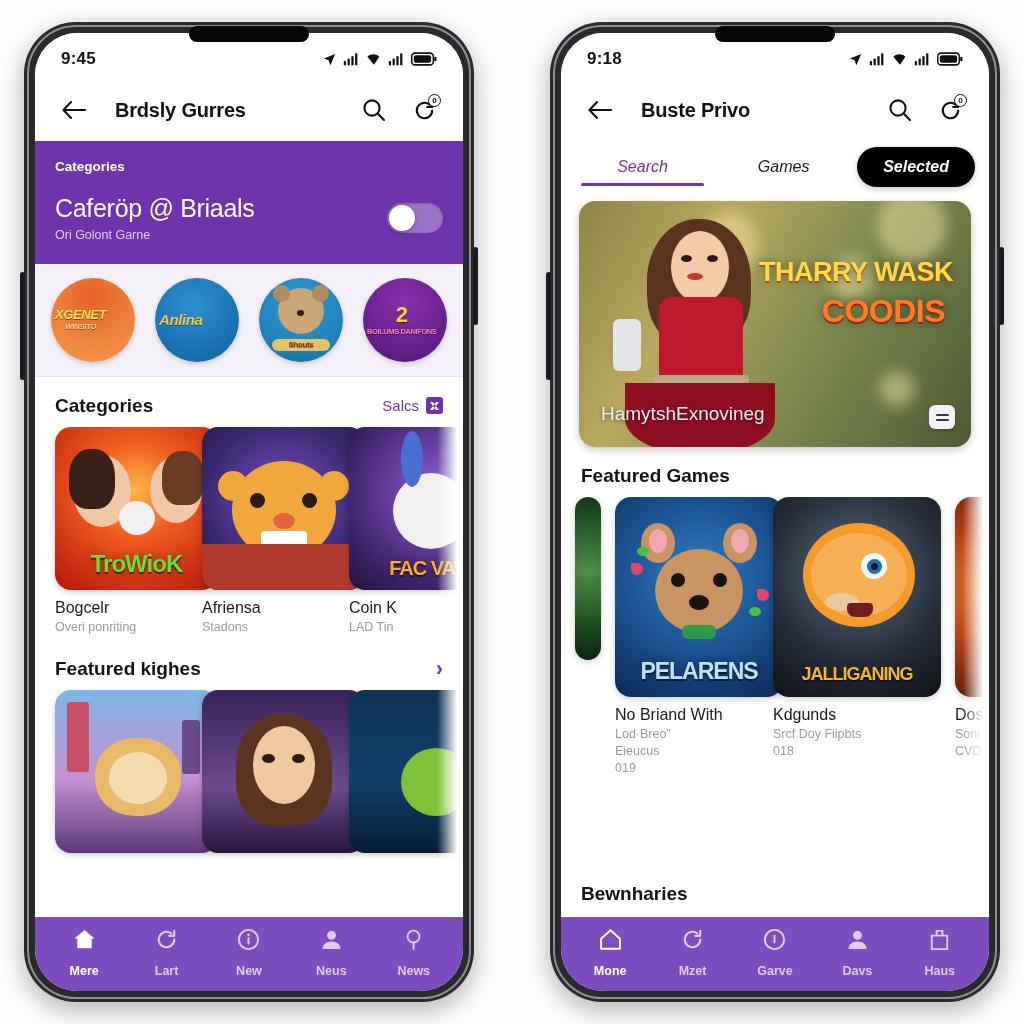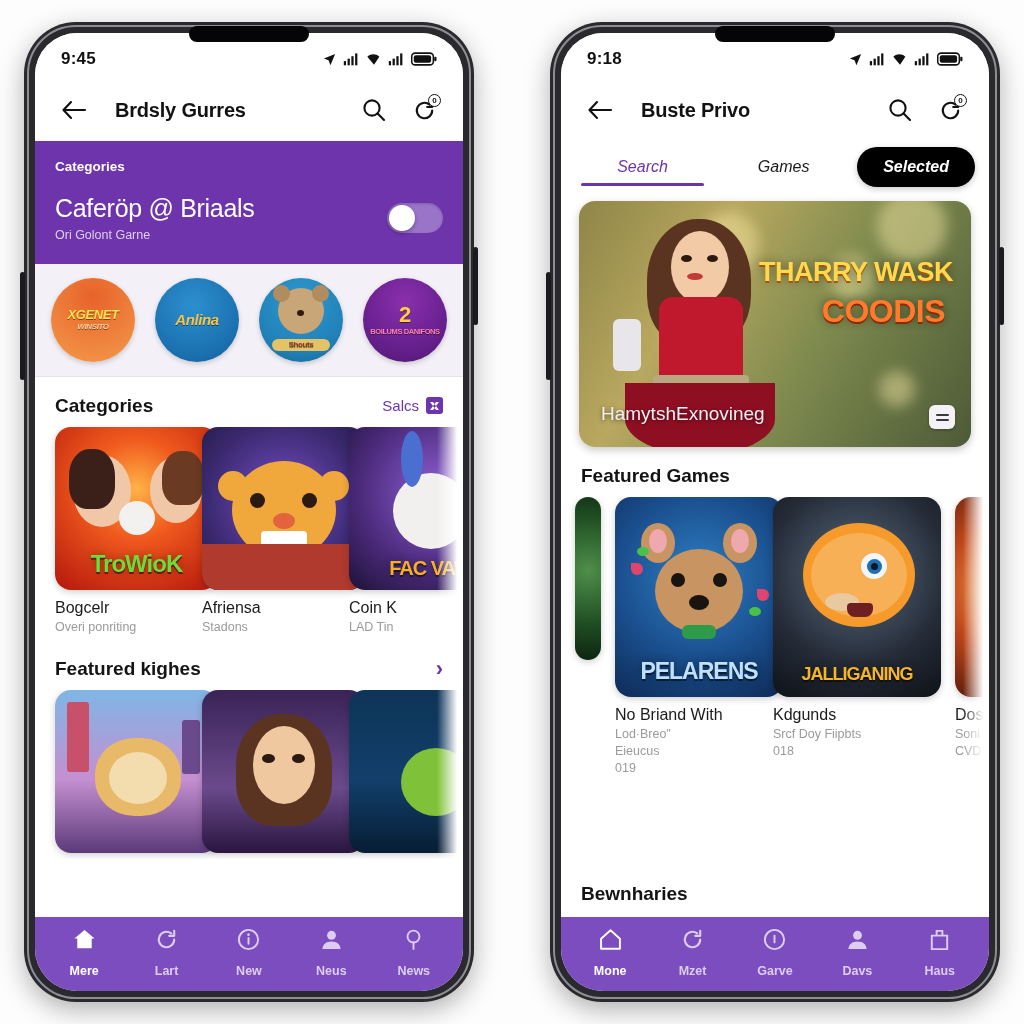--- a/index.html
+++ b/index.html
@@ -104,21 +104,21 @@
   }
 
   
   .circle-strip {
     background: #f3f1f7; padding: 14px 16px; flex: 0 0 auto;
     display: flex; gap: 14px; justify-content: space-between;
     border-bottom: 1px solid #e6e2ef;
   }
   .circ {
     width: 84px; height: 84px; border-radius: 50%;
-    display: flex; align-items: center; justify-content: center;
+    display: flex; align-items: center; justify-content: flex-start;
     box-shadow: 0 2px 5px rgba(0,0,0,.18);
     flex: 0 0 auto; position: relative; overflow: hidden;
   }
   .circ .lbl {
     font-size: 13px; font-weight: 800; letter-spacing: -.4px;
     text-align: center; line-height: 1; padding: 0 4px;
     text-shadow: 0 1px 0 rgba(0,0,0,.45);
   }
   .circ .lbl small { display:block; font-size: 8px; font-weight: 800; margin-top: 2px; }
 

